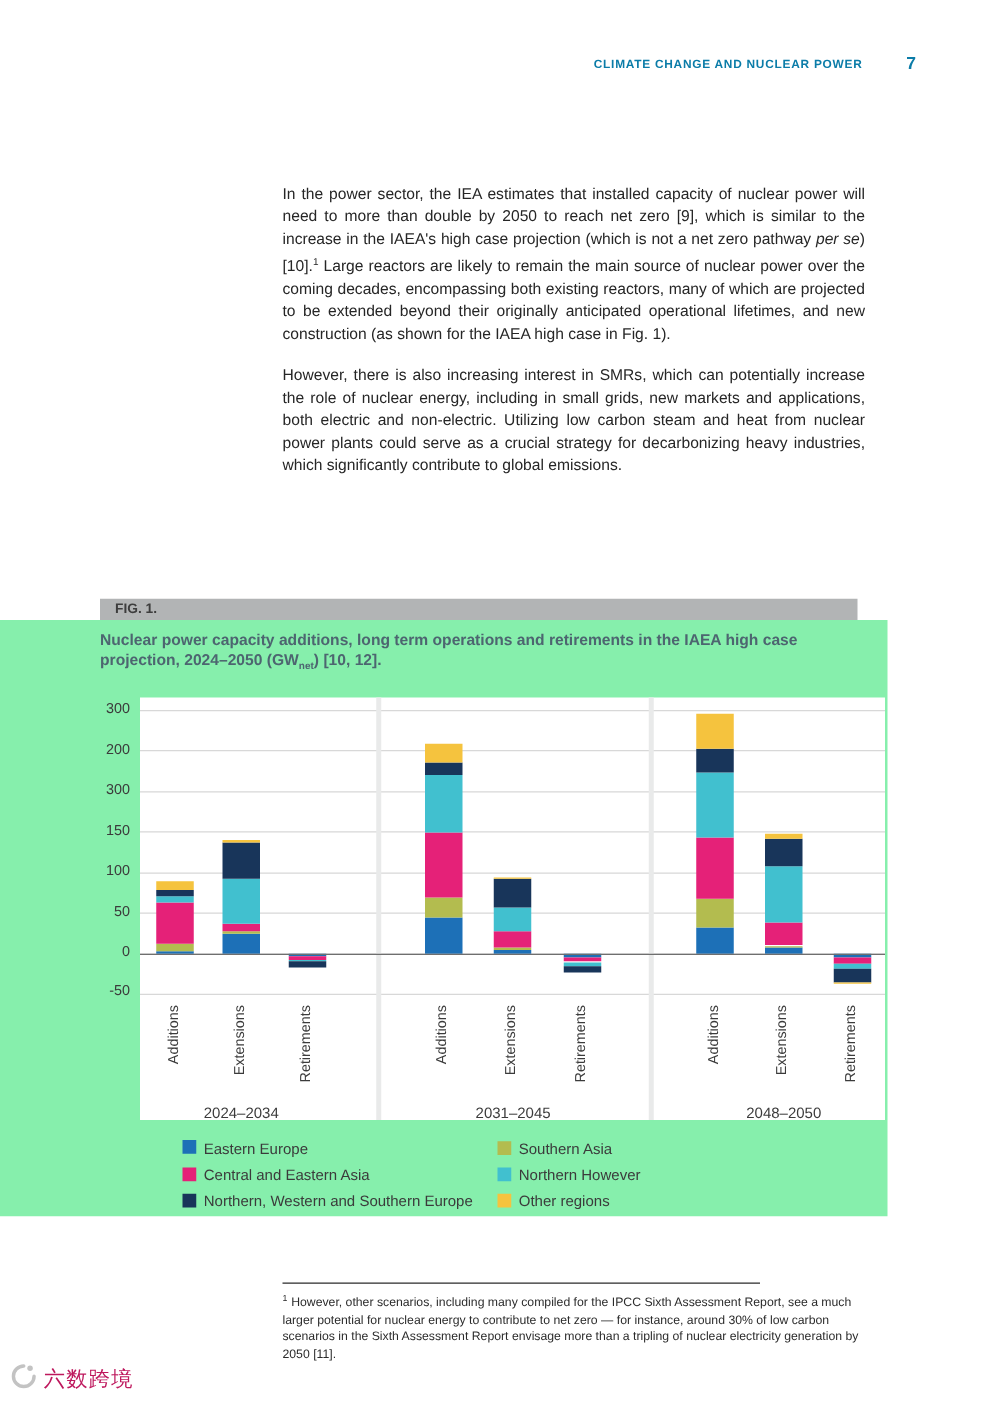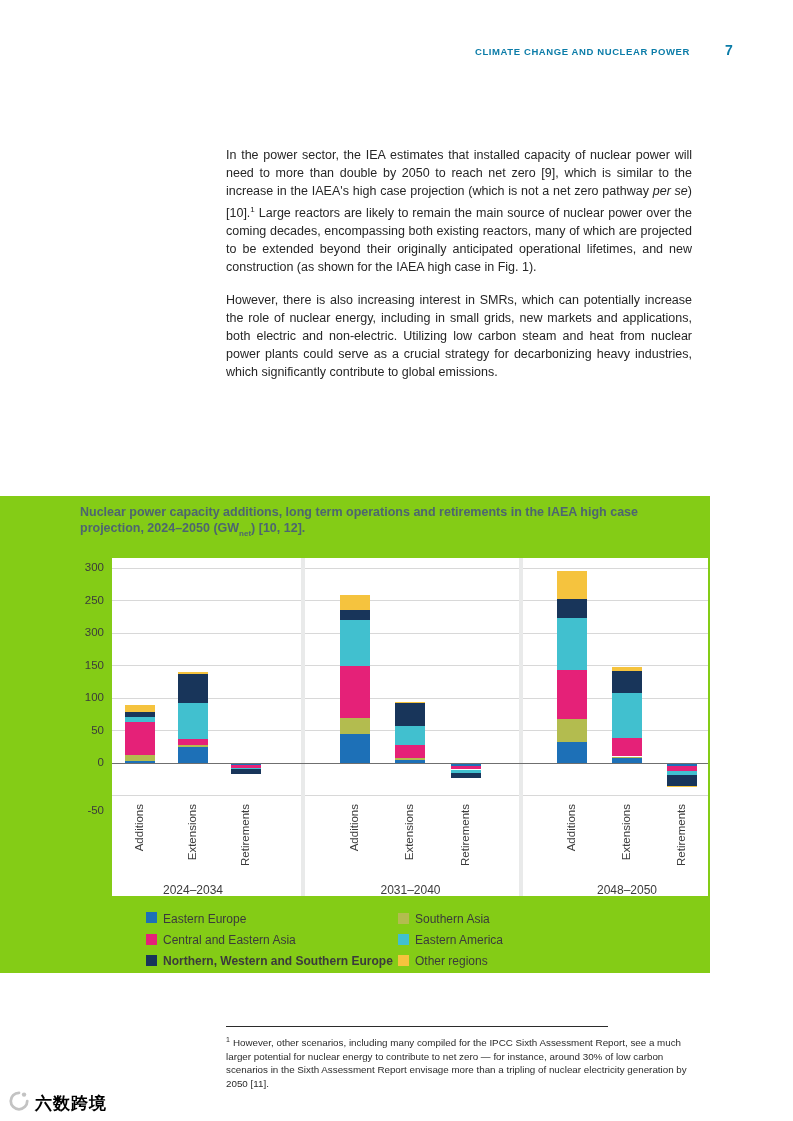--- a/index.html
+++ b/index.html
@@ -53,21 +53,21 @@
     line-height: 17px;
     padding-left: 12px;
     box-sizing: border-box;
   }
   .chart-band {
     position: absolute;
     left: 0;
     top: 496px;
     width: 710px;
     height: 477px;
-    background: #84cc16;
+    background: #86efac;
   }
   .fig-caption {
     position: absolute;
     left: 80px;
     top: 8px;
     width: 602px;
     font-size: 12.5px;
     font-weight: bold;
     color: #4d6570;
     line-height: 16px;
@@ -103,59 +103,62 @@
     position: absolute;
     left: 8px;
     top: 1090px;
     display: flex;
     align-items: center;
     gap: 5px;
     color: #c3c3c3;
   }
   .wm-text {
     font-size: 17px;
-    font-weight: bold;
-    color: #000000;
+    font-weight: normal;
+    color: #be185d;
     letter-spacing: 1px;
   }
 </style>
 </head>
 <body>
 
 <div class="page">
 
   <span class="running-title">CLIMATE CHANGE AND NUCLEAR POWER</span>
   <span class="page-number">7</span>
 
   <div class="body-text">
     <p><span>In the power sector, the IEA estimates that installed capacity of nuclear power will need to more than double by 2050 to reach net zero [9], which is similar to the increase in the IAEA's high case projection (which is not a net zero pathway </span><i>per se</i><span>) [10].</span><sup>1</sup><span> Large reactors are likely to remain the main source of nuclear power over the coming decades, encompassing both existing reactors, many of which are projected to be extended beyond their originally anticipated operational lifetimes, and new construction (as shown for the IAEA high case in Fig. 1).</span></p>
     <p>However, there is also increasing interest in SMRs, which can potentially increase the role of nuclear energy, including in small grids, new markets and applications, both electric and non-electric. Utilizing low carbon steam and heat from nuclear power plants could serve as a crucial strategy for decarbonizing heavy industries, which significantly contribute to global emissions.</p>
   </div>
 
+  <div class="fig-label-bar">
+    <span>FIG. 1.</span>
+  </div>
 
   <div class="chart-band" id="chart-band">
     <div class="fig-caption"><span>Nuclear power capacity additions, long term operations and retirements in the IAEA high case projection, 2024–2050 (GW</span><sub>net</sub><span>) [10, 12].</span></div>
     <div class="plot"></div>
 
   <div style="position: absolute; left: 112px; top: 71.5px; width: 596px; height: 1px; background: rgb(216, 216, 216);"></div>
       <div style="position: absolute; left: 60px; top: 65px; width: 44px; text-align: right; font-size: 11.5px; color: rgb(59, 59, 59);">300</div>
       <div style="position: absolute; left: 112px; top: 104px; width: 596px; height: 1px; background: rgb(216, 216, 216);"></div>
-      <div style="position: absolute; left: 60px; top: 97.5px; width: 44px; text-align: right; font-size: 11.5px; color: rgb(59, 59, 59);">250</div>
+      <div style="position: absolute; left: 60px; top: 97.5px; width: 44px; text-align: right; font-size: 11.5px; color: rgb(59, 59, 59);">200</div>
       <div style="position: absolute; left: 112px; top: 136.5px; width: 596px; height: 1px; background: rgb(216, 216, 216);"></div>
       <div style="position: absolute; left: 60px; top: 130px; width: 44px; text-align: right; font-size: 11.5px; color: rgb(59, 59, 59);">300</div>
       <div style="position: absolute; left: 112px; top: 169px; width: 596px; height: 1px; background: rgb(216, 216, 216);"></div>
       <div style="position: absolute; left: 60px; top: 162.5px; width: 44px; text-align: right; font-size: 11.5px; color: rgb(59, 59, 59);">150</div>
       <div style="position: absolute; left: 112px; top: 201.5px; width: 596px; height: 1px; background: rgb(216, 216, 216);"></div>
       <div style="position: absolute; left: 60px; top: 195px; width: 44px; text-align: right; font-size: 11.5px; color: rgb(59, 59, 59);">100</div>
       <div style="position: absolute; left: 112px; top: 234px; width: 596px; height: 1px; background: rgb(216, 216, 216);"></div>
       <div style="position: absolute; left: 60px; top: 227.5px; width: 44px; text-align: right; font-size: 11.5px; color: rgb(59, 59, 59);">50</div>
       <div style="position: absolute; left: 112px; top: 266.5px; width: 596px; height: 1px; background: rgb(154, 154, 154);"></div>
       <div style="position: absolute; left: 60px; top: 260px; width: 44px; text-align: right; font-size: 11.5px; color: rgb(59, 59, 59);">0</div>
       <div style="position: absolute; left: 112px; top: 299px; width: 596px; height: 1px; background: rgb(216, 216, 216);"></div>
-      <div style="position: absolute; left: 60px; top: 308px; width: 44px; text-align: right; font-size: 11.5px; color: rgb(59, 59, 59);">-50</div>
+      <div style="position: absolute; left: 60px; top: 291px; width: 44px; text-align: right; font-size: 11.5px; color: rgb(59, 59, 59);">-50</div>
       <div style="position: absolute; left: 301px; top: 62px; width: 4px; height: 338px; background: rgb(233, 234, 234); z-index: 1;"></div>
       <div style="position: absolute; left: 519px; top: 62px; width: 4px; height: 338px; background: rgb(233, 234, 234); z-index: 1;"></div>
       <div style="position: absolute; left: 125px; top: 265.05px; width: 30px; height: 1.95px; background: rgb(29, 112, 183); z-index: 2;"></div>
       <div style="position: absolute; left: 125px; top: 258.55px; width: 30px; height: 6.5px; background: rgb(179, 188, 79); z-index: 2;"></div>
       <div style="position: absolute; left: 125px; top: 226.05px; width: 30px; height: 32.5px; background: rgb(229, 33, 120); z-index: 2;"></div>
       <div style="position: absolute; left: 125px; top: 220.85px; width: 30px; height: 5.2px; background: rgb(65, 192, 207); z-index: 2;"></div>
       <div style="position: absolute; left: 125px; top: 215.65px; width: 30px; height: 5.2px; background: rgb(24, 53, 90); z-index: 2;"></div>
       <div style="position: absolute; left: 125px; top: 209.15px; width: 30px; height: 6.5px; background: rgb(245, 195, 62); z-index: 2;"></div>
       <div style="position: absolute; left: 178px; top: 250.75px; width: 30px; height: 16.25px; background: rgb(29, 112, 183); z-index: 2;"></div>
       <div style="position: absolute; left: 178px; top: 249.45px; width: 30px; height: 1.3px; background: rgb(179, 188, 79); z-index: 2;"></div>
@@ -204,39 +207,39 @@
       <div style="position: absolute; left: 133px; top: 403px; width: 95px; height: 14px; font-size: 11.5px; color: rgb(59, 59, 59); text-align: right; transform-origin: 0px 0px; transform: rotate(-90deg); z-index: 2;">Additions</div>
       <div style="position: absolute; left: 186px; top: 403px; width: 95px; height: 14px; font-size: 11.5px; color: rgb(59, 59, 59); text-align: right; transform-origin: 0px 0px; transform: rotate(-90deg); z-index: 2;">Extensions</div>
       <div style="position: absolute; left: 239px; top: 403px; width: 95px; height: 14px; font-size: 11.5px; color: rgb(59, 59, 59); text-align: right; transform-origin: 0px 0px; transform: rotate(-90deg); z-index: 2;">Retirements</div>
       <div style="position: absolute; left: 348px; top: 403px; width: 95px; height: 14px; font-size: 11.5px; color: rgb(59, 59, 59); text-align: right; transform-origin: 0px 0px; transform: rotate(-90deg); z-index: 2;">Additions</div>
       <div style="position: absolute; left: 403px; top: 403px; width: 95px; height: 14px; font-size: 11.5px; color: rgb(59, 59, 59); text-align: right; transform-origin: 0px 0px; transform: rotate(-90deg); z-index: 2;">Extensions</div>
       <div style="position: absolute; left: 459px; top: 403px; width: 95px; height: 14px; font-size: 11.5px; color: rgb(59, 59, 59); text-align: right; transform-origin: 0px 0px; transform: rotate(-90deg); z-index: 2;">Retirements</div>
       <div style="position: absolute; left: 565px; top: 403px; width: 95px; height: 14px; font-size: 11.5px; color: rgb(59, 59, 59); text-align: right; transform-origin: 0px 0px; transform: rotate(-90deg); z-index: 2;">Additions</div>
       <div style="position: absolute; left: 620px; top: 403px; width: 95px; height: 14px; font-size: 11.5px; color: rgb(59, 59, 59); text-align: right; transform-origin: 0px 0px; transform: rotate(-90deg); z-index: 2;">Extensions</div>
       <div style="position: absolute; left: 675px; top: 403px; width: 95px; height: 14px; font-size: 11.5px; color: rgb(59, 59, 59); text-align: right; transform-origin: 0px 0px; transform: rotate(-90deg); z-index: 2;">Retirements</div>
       <div style="position: absolute; left: 133px; top: 387px; width: 120px; text-align: center; font-size: 12px; color: rgb(59, 59, 59); z-index: 2;">2024–2034</div>
-      <div style="position: absolute; left: 350.5px; top: 387px; width: 120px; text-align: center; font-size: 12px; color: rgb(59, 59, 59); z-index: 2;">2031–2040</div>
+      <div style="position: absolute; left: 350.5px; top: 387px; width: 120px; text-align: center; font-size: 12px; color: rgb(59, 59, 59); z-index: 2;">2031–2045</div>
       <div style="position: absolute; left: 567px; top: 387px; width: 120px; text-align: center; font-size: 12px; color: rgb(59, 59, 59); z-index: 2;">2048–2050</div>
       <div style="position: absolute; left: 146px; top: 416px; display: flex; align-items: flex-start; height: 13px;">
         <span style="width: 11px; height: 11px; background: rgb(29, 112, 183); display: inline-block; margin-right: 6px; flex: 0 0 auto;"></span>
         <span style="font-size: 12px; color: rgb(59, 59, 59); white-space: nowrap;">Eastern Europe</span>
       </div>
       <div style="position: absolute; left: 398px; top: 416px; display: flex; align-items: center; height: 13px;">
         <span style="width: 11px; height: 11px; background: rgb(179, 188, 79); display: inline-block; margin-right: 6px; flex: 0 0 auto;"></span>
         <span style="font-size: 12px; color: rgb(59, 59, 59); white-space: nowrap;">Southern Asia</span>
       </div>
       <div style="position: absolute; left: 146px; top: 437px; display: flex; align-items: center; height: 13px;">
         <span style="width: 11px; height: 11px; background: rgb(229, 33, 120); display: inline-block; margin-right: 6px; flex: 0 0 auto;"></span>
         <span style="font-size: 12px; color: rgb(59, 59, 59); white-space: nowrap;">Central and Eastern Asia</span>
       </div>
       <div style="position: absolute; left: 398px; top: 437px; display: flex; align-items: center; height: 13px;">
         <span style="width: 11px; height: 11px; background: rgb(65, 192, 207); display: inline-block; margin-right: 6px; flex: 0 0 auto;"></span>
-        <span style="font-size: 12px; color: rgb(59, 59, 59); white-space: nowrap;">Eastern America</span>
-      </div>
-      <div style="position: absolute; left: 146px; top: 458px; display: flex; align-items: center; height: 13px; font-weight: bold;">
+        <span style="font-size: 12px; color: rgb(59, 59, 59); white-space: nowrap;">Northern However</span>
+      </div>
+      <div style="position: absolute; left: 146px; top: 458px; display: flex; align-items: center; height: 13px;">
         <span style="width: 11px; height: 11px; background: rgb(24, 53, 90); display: inline-block; margin-right: 6px; flex: 0 0 auto;"></span>
         <span style="font-size: 12px; color: rgb(59, 59, 59); white-space: nowrap;">Northern, Western and Southern Europe</span>
       </div>
       <div style="position: absolute; left: 398px; top: 458px; display: flex; align-items: center; height: 13px;">
         <span style="width: 11px; height: 11px; background: rgb(245, 195, 62); display: inline-block; margin-right: 6px; flex: 0 0 auto;"></span>
         <span style="font-size: 12px; color: rgb(59, 59, 59); white-space: nowrap;">Other regions</span>
       </div>
     </div>
 
   <div class="footnote-rule"></div>

